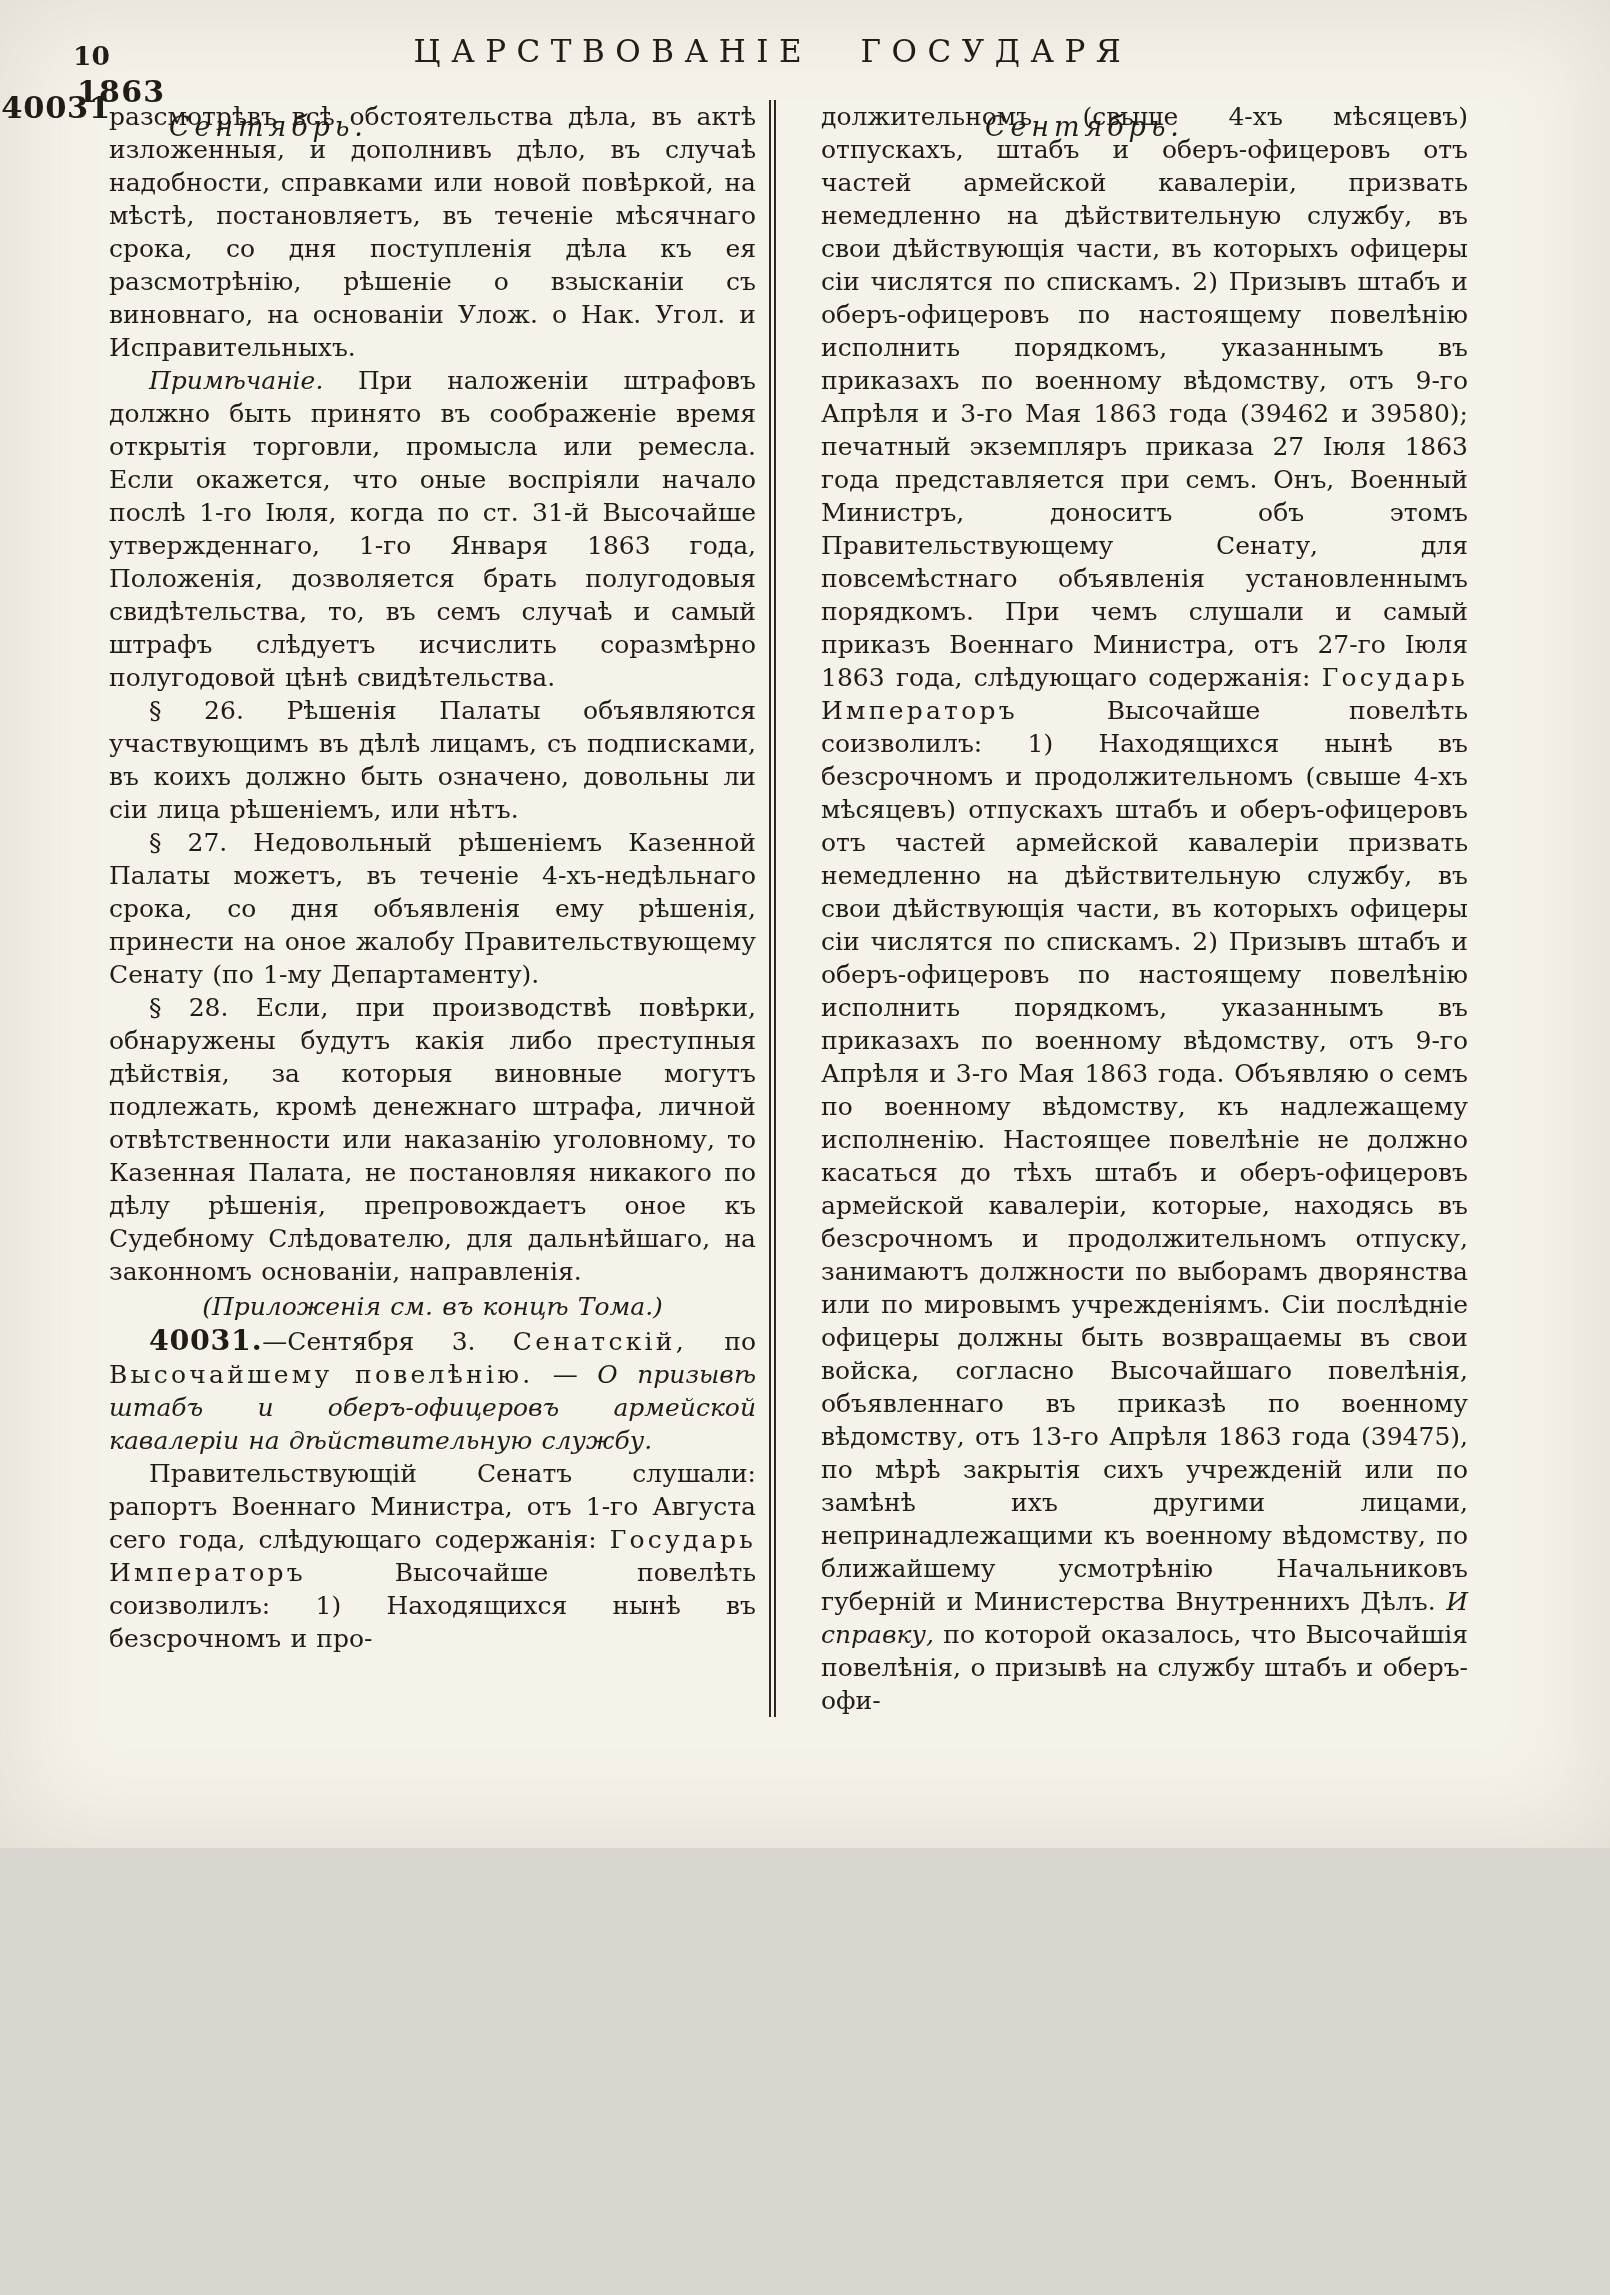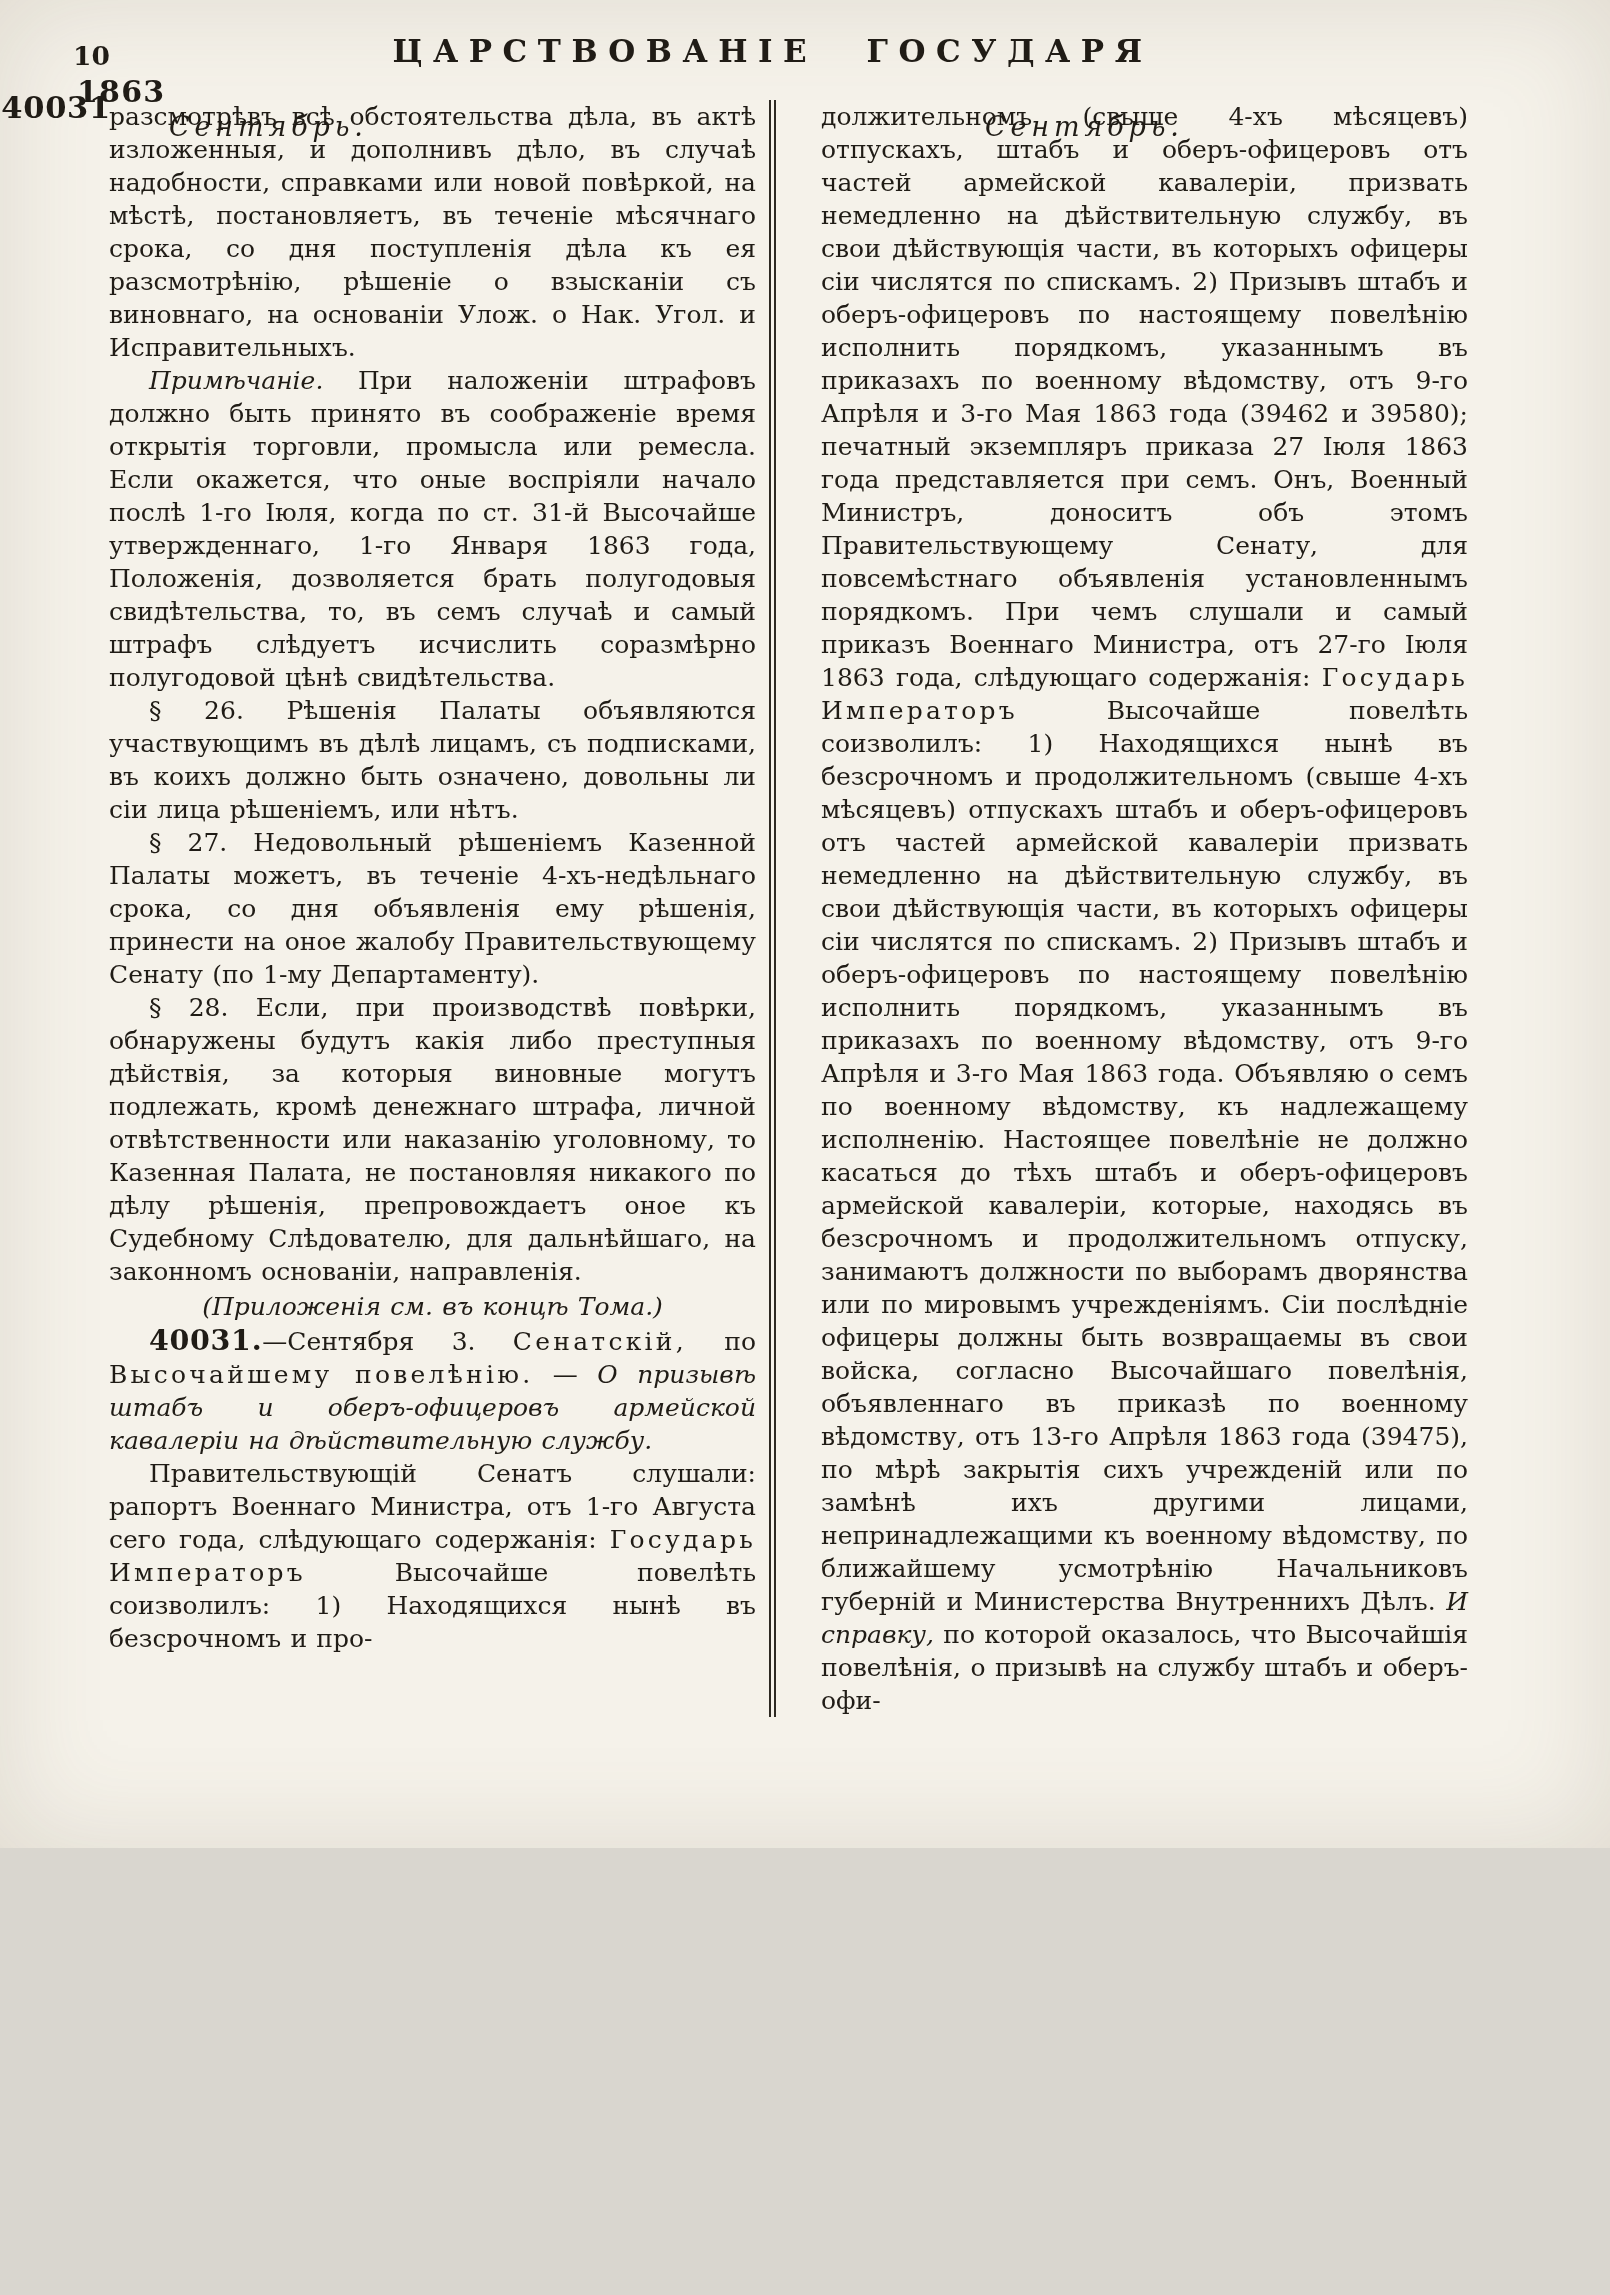--- a/index.html
+++ b/index.html
@@ -22,21 +22,21 @@
     position: absolute;
     top: 33px; left: 77px; width: 1391px;
     height: 38px;
   }
   .page-num {
     position: absolute; left: -4px; top: 6.6px;
     font-size: 26.5px; font-weight: bold;
   }
   .head-title {
     display: block; text-align: center;
-    font-size: 31px; font-weight: bold;
+    font-size: 31px; font-weight: normal;
     letter-spacing: 0.34em; word-spacing: 0.9em;
     white-space: nowrap;
   }
   .sub-head {
     position: absolute;
     top: 77px; left: 77px; width: 1391px; height: 37px;
     font-size: 27px;
   }
   .sub-month {
     position: absolute; top: 0;

